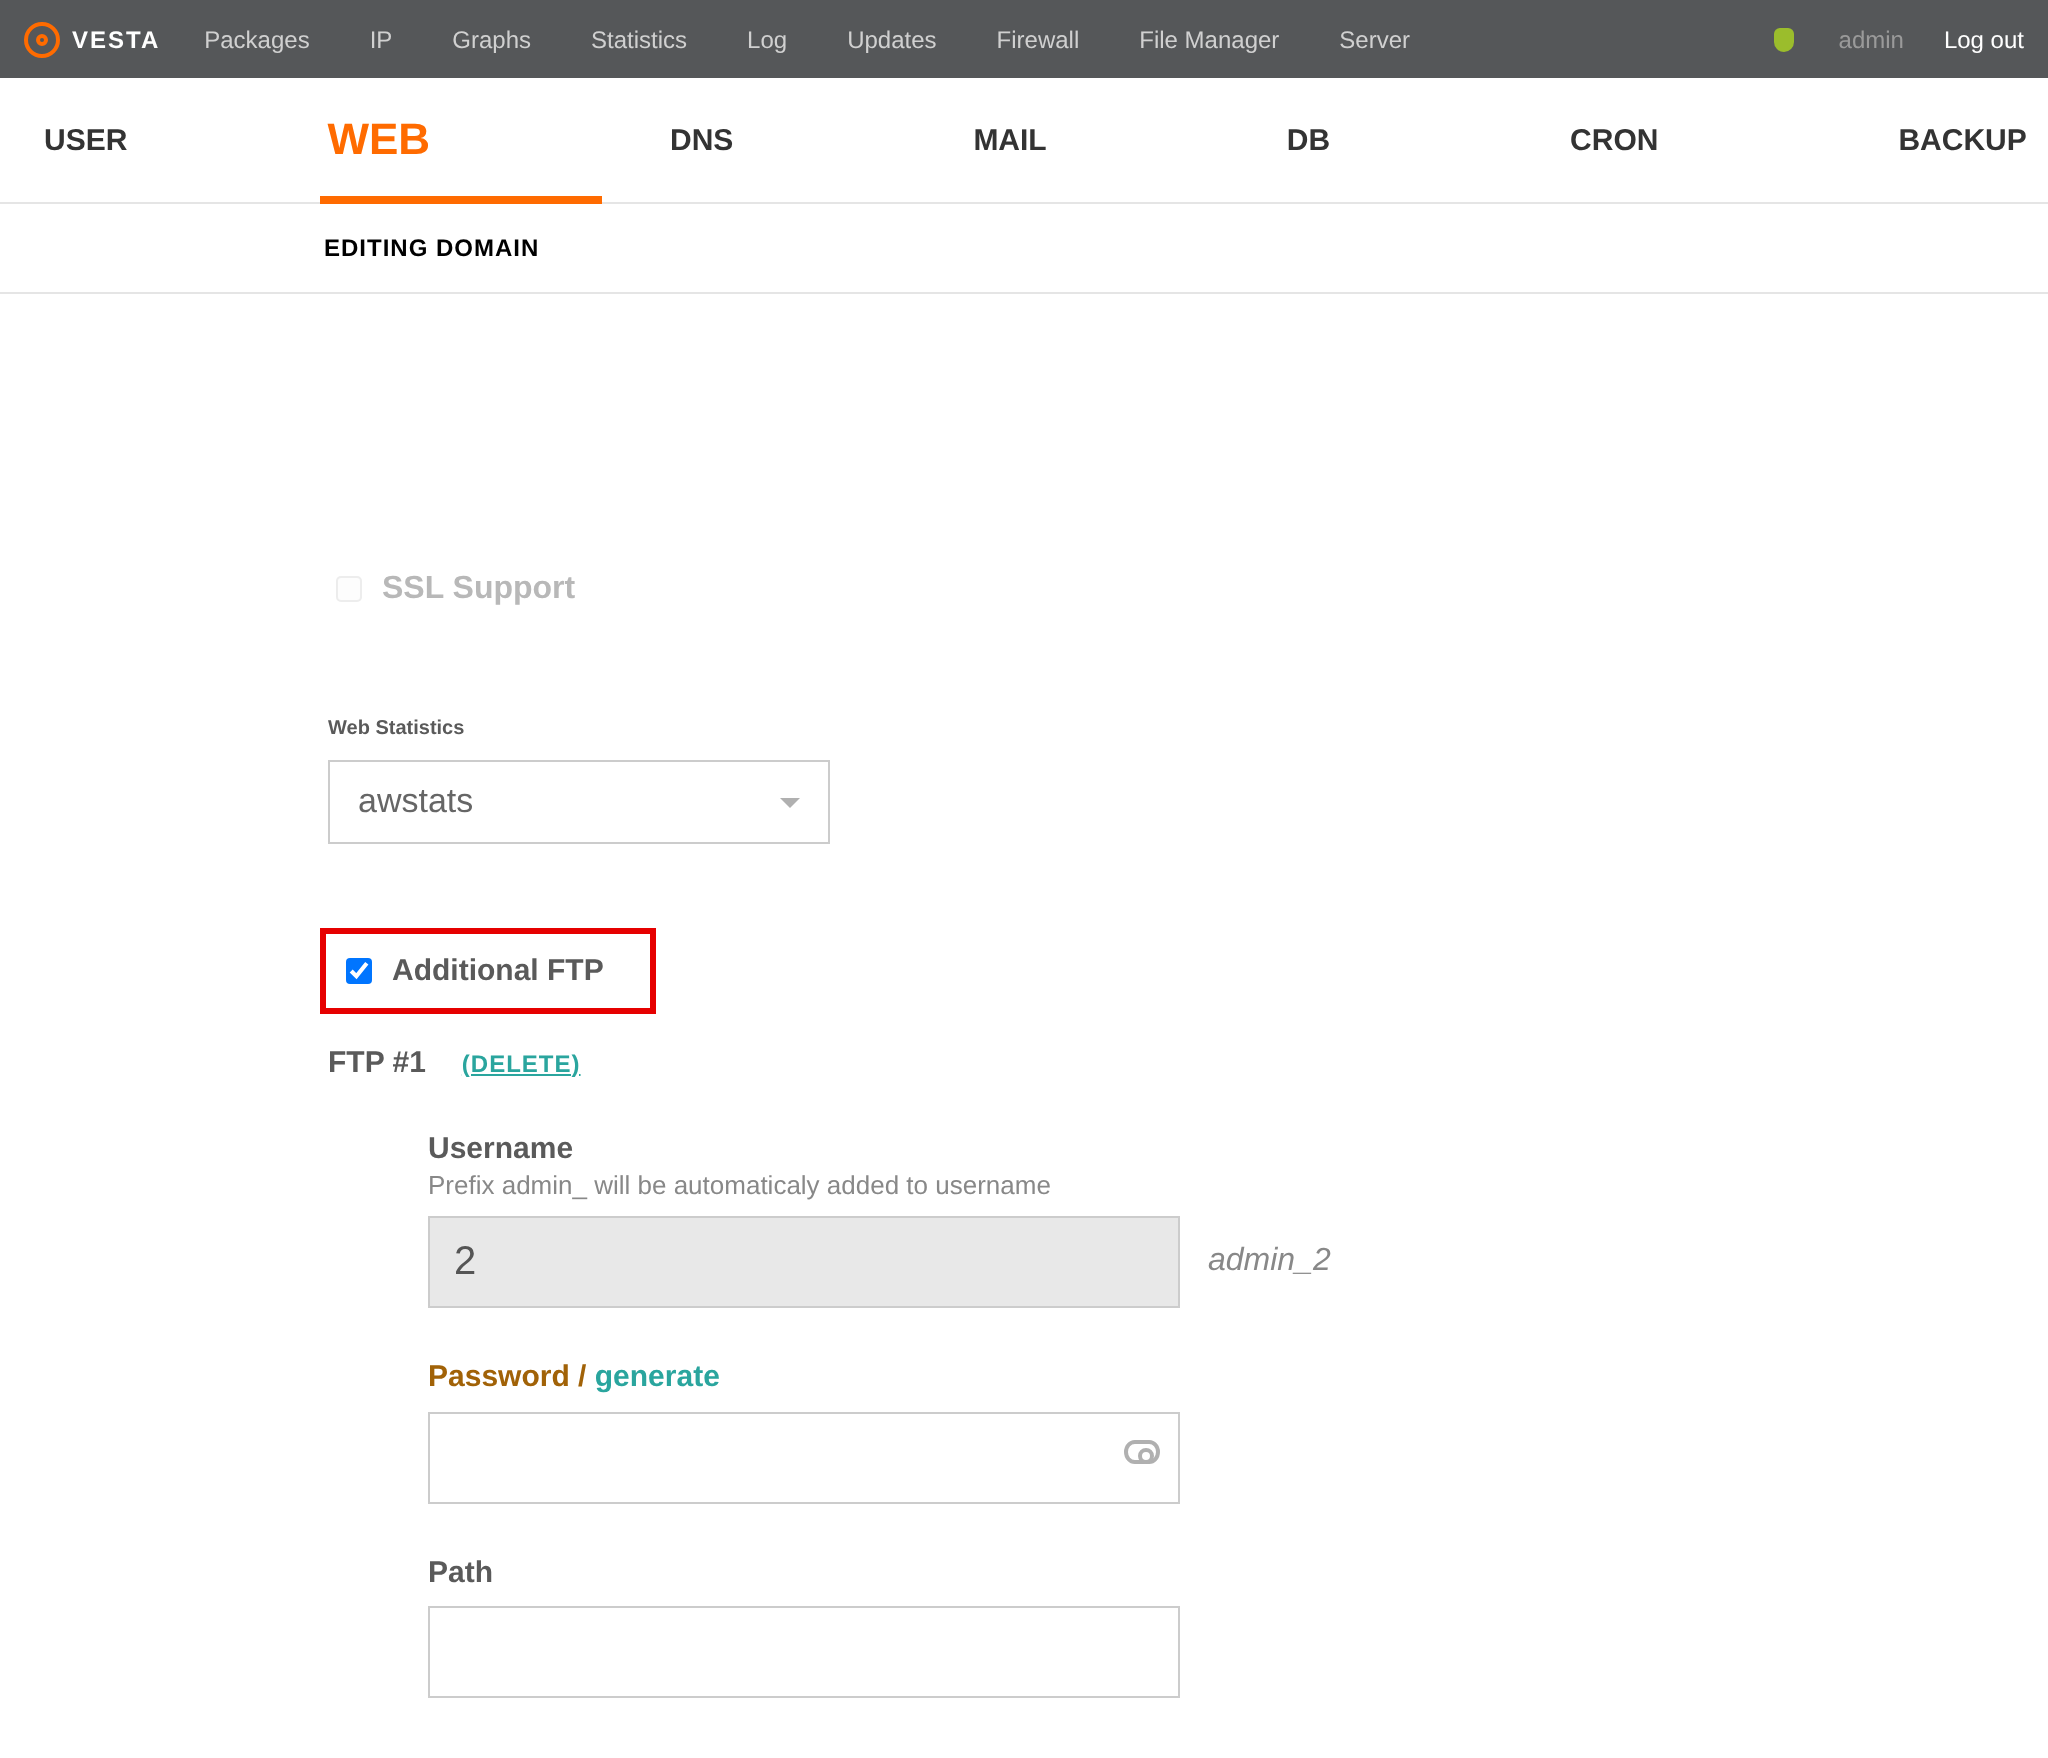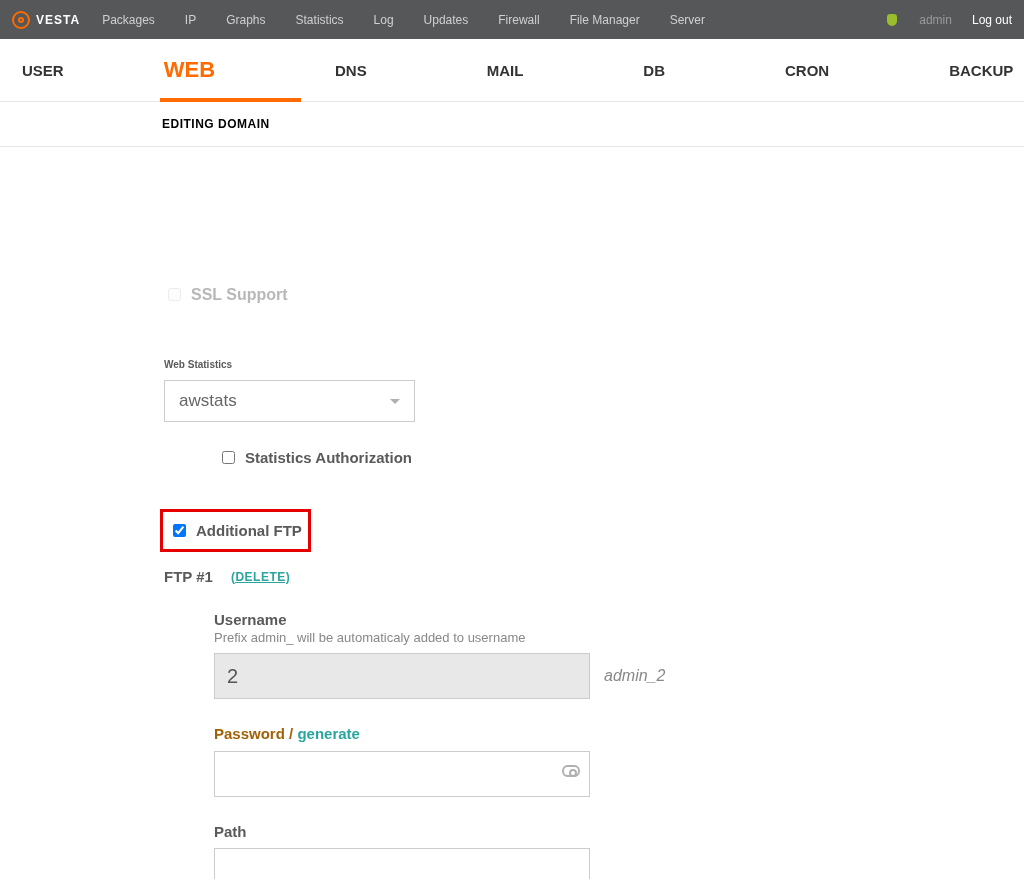--- a/index.html
+++ b/index.html
@@ -163,21 +163,21 @@
     padding-left: 54px;
   }
   .checkbox-row input { margin-right: 10px; }
   .checkbox-row .lbl { font-weight: bold; font-size: 15px; color: #5a5a5a; }
 
   
   .hl-box {
     border: 3px solid #e60000;
     display: inline-flex;
     align-items: center;
-    padding: 9px 6px 9px 6px;
+    padding: 9px 23px 9px 6px;
     margin-top: 42px;
     margin-left: -4px;
   }
   .hl-box input { margin-right: 10px; }
   .hl-box .lbl { font-weight: bold; font-size: 15px; color: #5a5a5a; }
 
   .ftp-head {
     display: flex; align-items: center;
     margin-top: 16px;
   }
@@ -275,24 +275,20 @@
   </div>
 
   
   <div class="section-label">Web Statistics</div>
   <div class="select-wrap">
     <span>awstats</span>
     <div class="select-caret"></div>
   </div>
 
   
-  <div class="checkbox-row">
-    <input type="checkbox" style="">
-    <span class="lbl">Statistics Authorization</span>
-  </div>
 
   
   <div class="hl-box">
     <input type="checkbox" checked="" style="">
     <span class="lbl">Additional FTP</span>
   </div>
 
   
   <div class="ftp-head">
     <span class="title">FTP #1</span>

